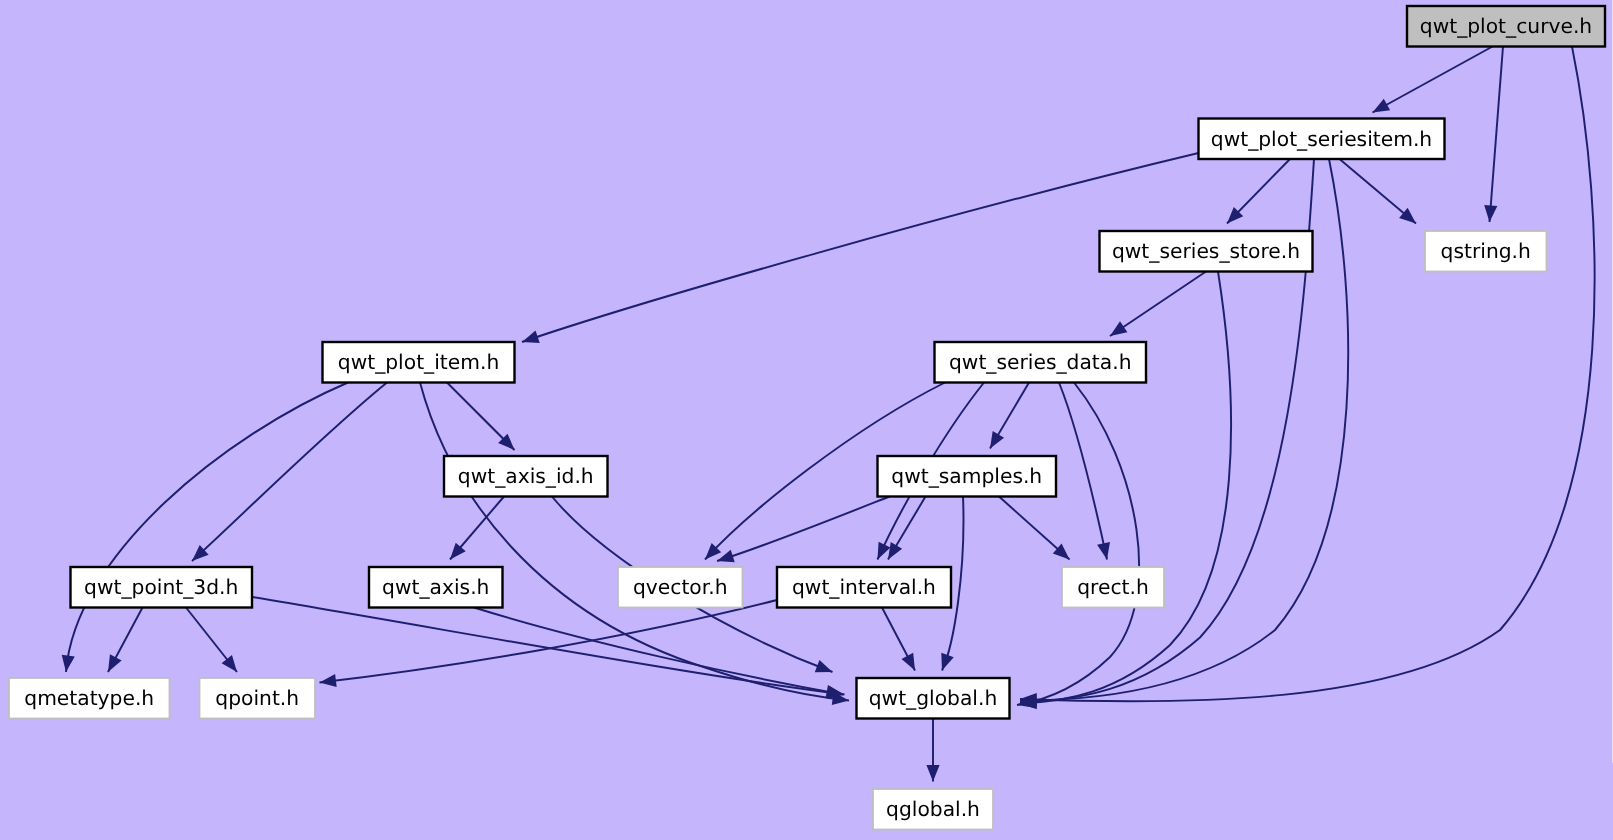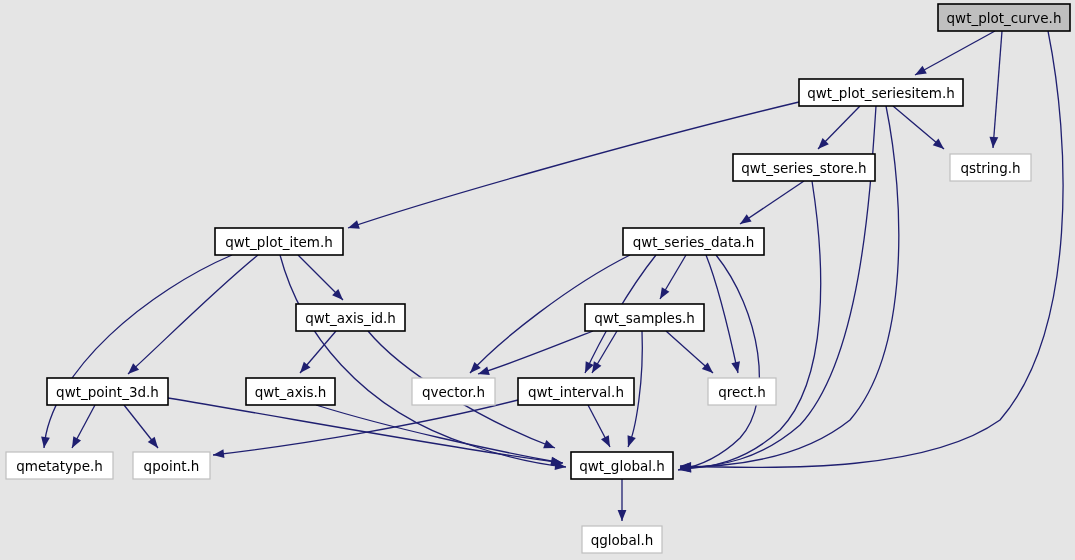--- a/index.html
+++ b/index.html
@@ -4,21 +4,21 @@
 <style>
   html, body {
     margin: 0;
     padding: 0;
     background: #ffffff;
   }
   #graph-root {
     position: relative;
     width: 1075px;
     height: 560px;
-    background: #e5e5e5;
+    background: #c4b5fd;
     font-family: "DejaVu Sans", "Liberation Sans", sans-serif;
     overflow: hidden;
   }
   svg#dep-graph {
     display: block;
     width: 1075px;
     height: 560px;
   }
   .node-box {
     fill: #ffffff;

